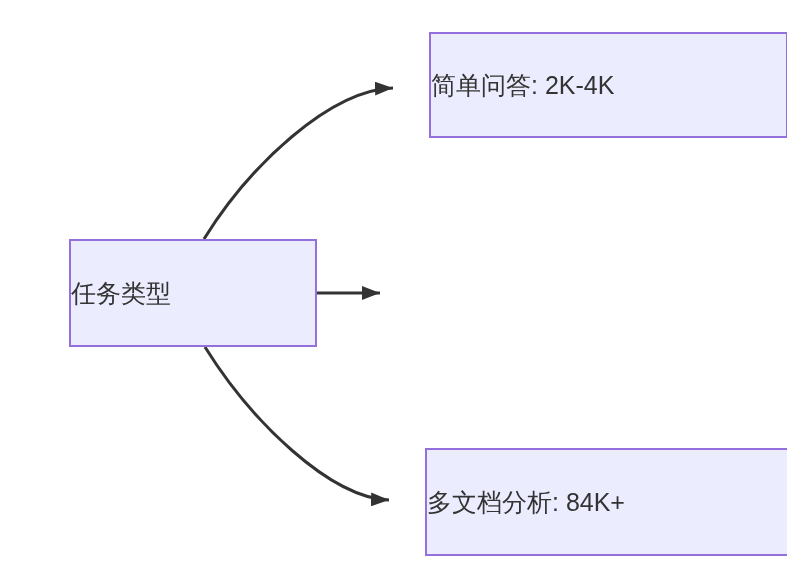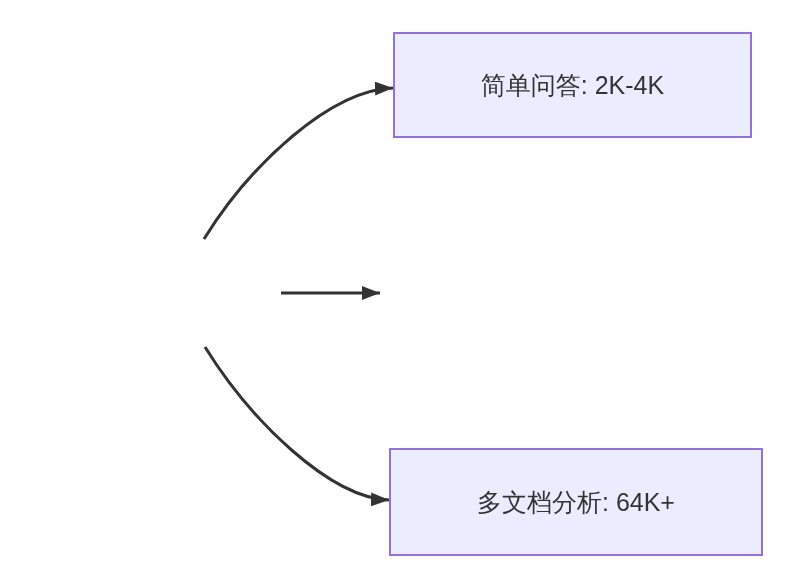--- a/index.html
+++ b/index.html
@@ -34,44 +34,47 @@
   .node {
     position: absolute;
     box-sizing: border-box;
     background: var(--node-fill, #ECECFF);
     border: 2.5px solid var(--node-border, #9370DB);
     color: var(--text, #333333);
     font-size: 25px;
     line-height: 1.2;
     display: flex;
     align-items: center;
-    justify-content: center;
     text-align: center;
     white-space: nowrap;
+    margin-left: 36px;
   }
 </style>
 </head>
 <body>
 
 <div class="canvas">
 
   <svg class="edge-layer" width="787" height="572" viewBox="0 0 787 572" xmlns="http://www.w3.org/2000/svg">
     <defs>
       <marker id="arrowhead" markerUnits="userSpaceOnUse" markerWidth="18" markerHeight="14" viewBox="0 0 18 14" refX="18" refY="7" orient="auto">
         <path class="arrowhead" d="M0,0 L18,7 L0,14 Z"></path>
       </marker>
     </defs>
     <path class="edge" d="M204,239 C250,165 330,90 393,88" marker-end="url(#arrowhead)"></path>
     <path class="edge" d="M281,293 L380,293" marker-end="url(#arrowhead)"></path>
     <path class="edge" d="M205,347 C251,421 330,498 389,500" marker-end="url(#arrowhead)"></path>
   </svg>
 
+  <div class="node" style="left:33px; top:239px; width:248px; height:108px;">
+    <span>任务类型</span>
+  </div>
 
   <div class="node" style="left:393px; top:32px; width:359px; height:106px;">
     <span>简单问答: 2K-4K</span>
   </div>
 
 
   <div class="node" style="left:389px; top:448px; width:374px; height:108px;">
-    <span>多文档分析: 64K+</span>
+    <span>多文档分析: 84K+</span>
   </div>
 
 </div>
 
 </body></html>

